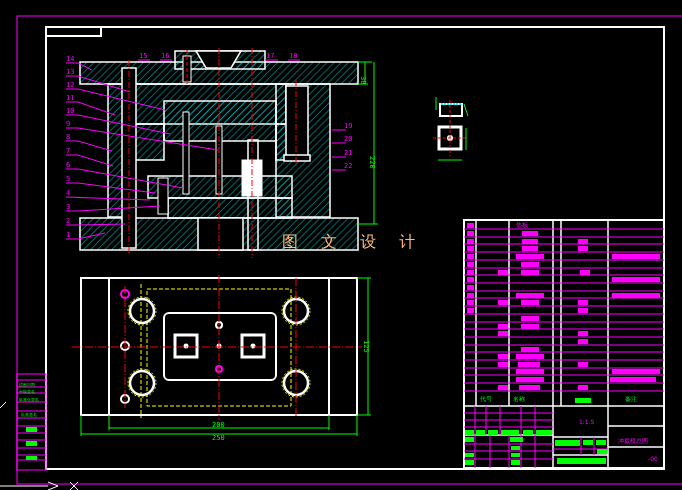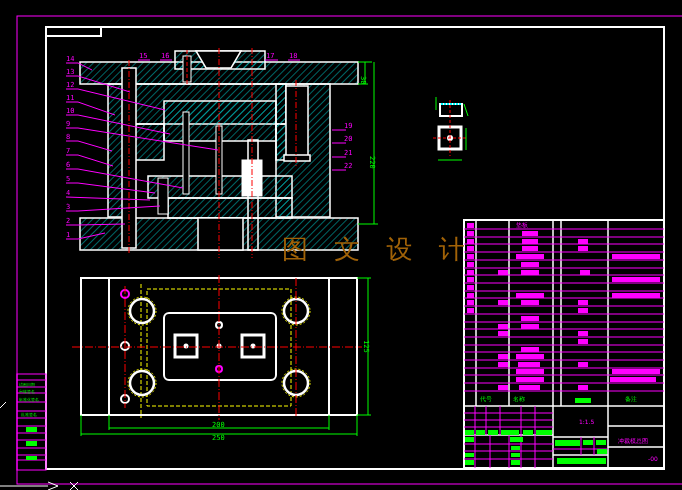--- a/index.html
+++ b/index.html
@@ -1,18 +1,18 @@
 <!DOCTYPE html>
 <html><head>
 <meta charset="utf-8">
 <style>
   html,body{margin:0;padding:0;background:#000;}
   body{width:682px;height:490px;position:relative;overflow:hidden;font-family:"Liberation Sans",sans-serif;}
   #canvas{position:absolute;left:0;top:0;width:682px;height:490px;}
-  .watermark{position:absolute;left:282px;top:232px;color:#a16207;font-family:"DejaVu Serif",serif;font-size:26px;letter-spacing:9px;white-space:nowrap;}
+  .watermark{position:absolute;left:282px;top:232px;color:#fdba74;font-family:"DejaVu Serif",serif;font-size:16px;letter-spacing:9px;white-space:nowrap;}
   .lbl{font-family:"DejaVu Sans Mono",monospace;font-size:7px;fill:#ff00ff;}
   .dim{font-family:"DejaVu Sans Mono",monospace;font-size:7px;fill:#00ff00;}
   .tb-text{font-family:"DejaVu Sans",sans-serif;font-size:6px;}
 </style>
 </head>
 <body>
 
 <svg id="canvas" width="682" height="490" viewBox="0 0 682 490">
   <defs>
     <pattern id="hatch" width="5" height="5" patternUnits="userSpaceOnUse" patternTransform="rotate(45)">

